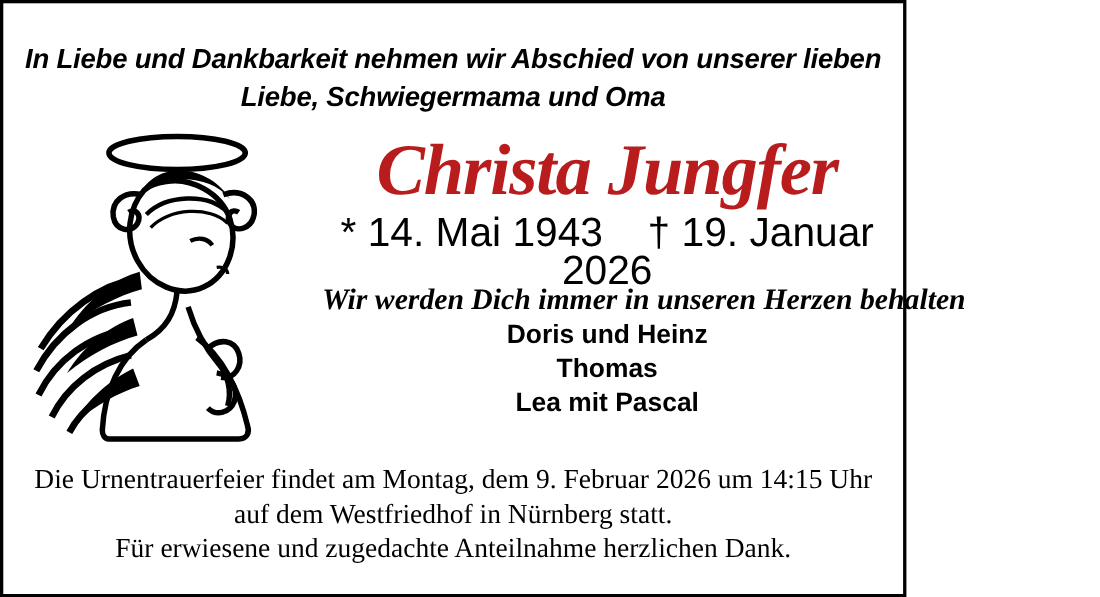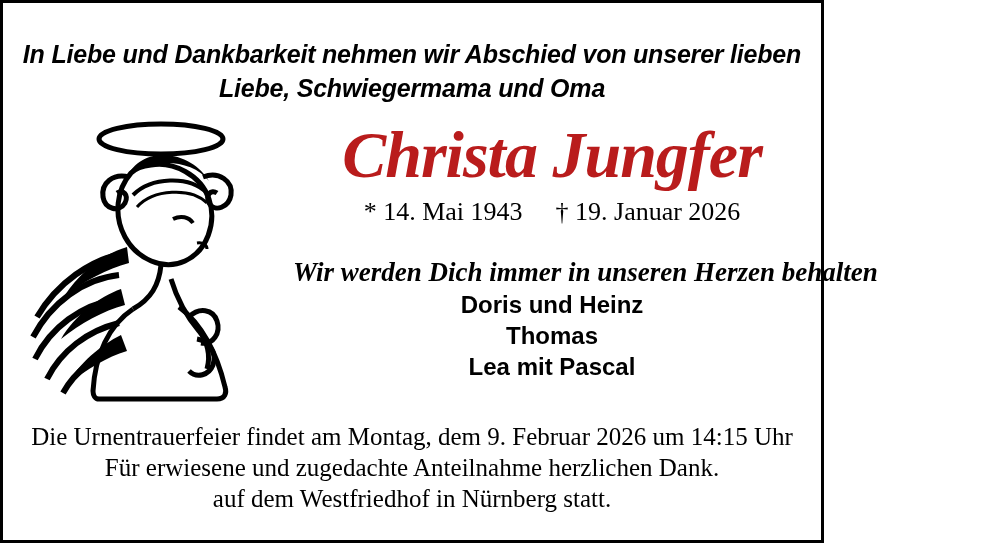--- a/index.html
+++ b/index.html
@@ -74,22 +74,22 @@
     font-weight: bold;
     font-style: italic;
     font-size: 66px;
     line-height: 72px;
     letter-spacing: -1px;
     color: #b91c1c;
     white-space: nowrap;
   }
   .dates {
     margin-top: 4px;
-    font-family: Liberation Serif, serif;
-    font-size: 26px;
+    font-family: Liberation Sans, sans-serif;
+    font-size: 37px;
     line-height: 34px;
     color: #000;
   }
   .dates .sep {
     display: inline-block;
     width: 20px;
   }
 
   
   .verse {
@@ -200,18 +200,18 @@
     <div class="verse">Wir werden Dich immer in unseren Herzen behalten</div>
 
     <div class="family">
       <span>Doris und Heinz</span>
       <span>Thomas</span>
       <span>Lea mit Pascal</span>
     </div>
 
     <div class="ceremony">
       <span>Die Urnentrauerfeier findet am Montag, dem 9. Februar 2026 um 14:15 Uhr</span>
+      <span>auf dem Westfriedhof in Nürnberg statt.</span>
       <span>Für erwiesene und zugedachte Anteilnahme herzlichen Dank.</span>
-      <span>auf dem Westfriedhof in Nürnberg statt.</span>
     </div>
 
   </div>
 </div>
 
 </body></html>

